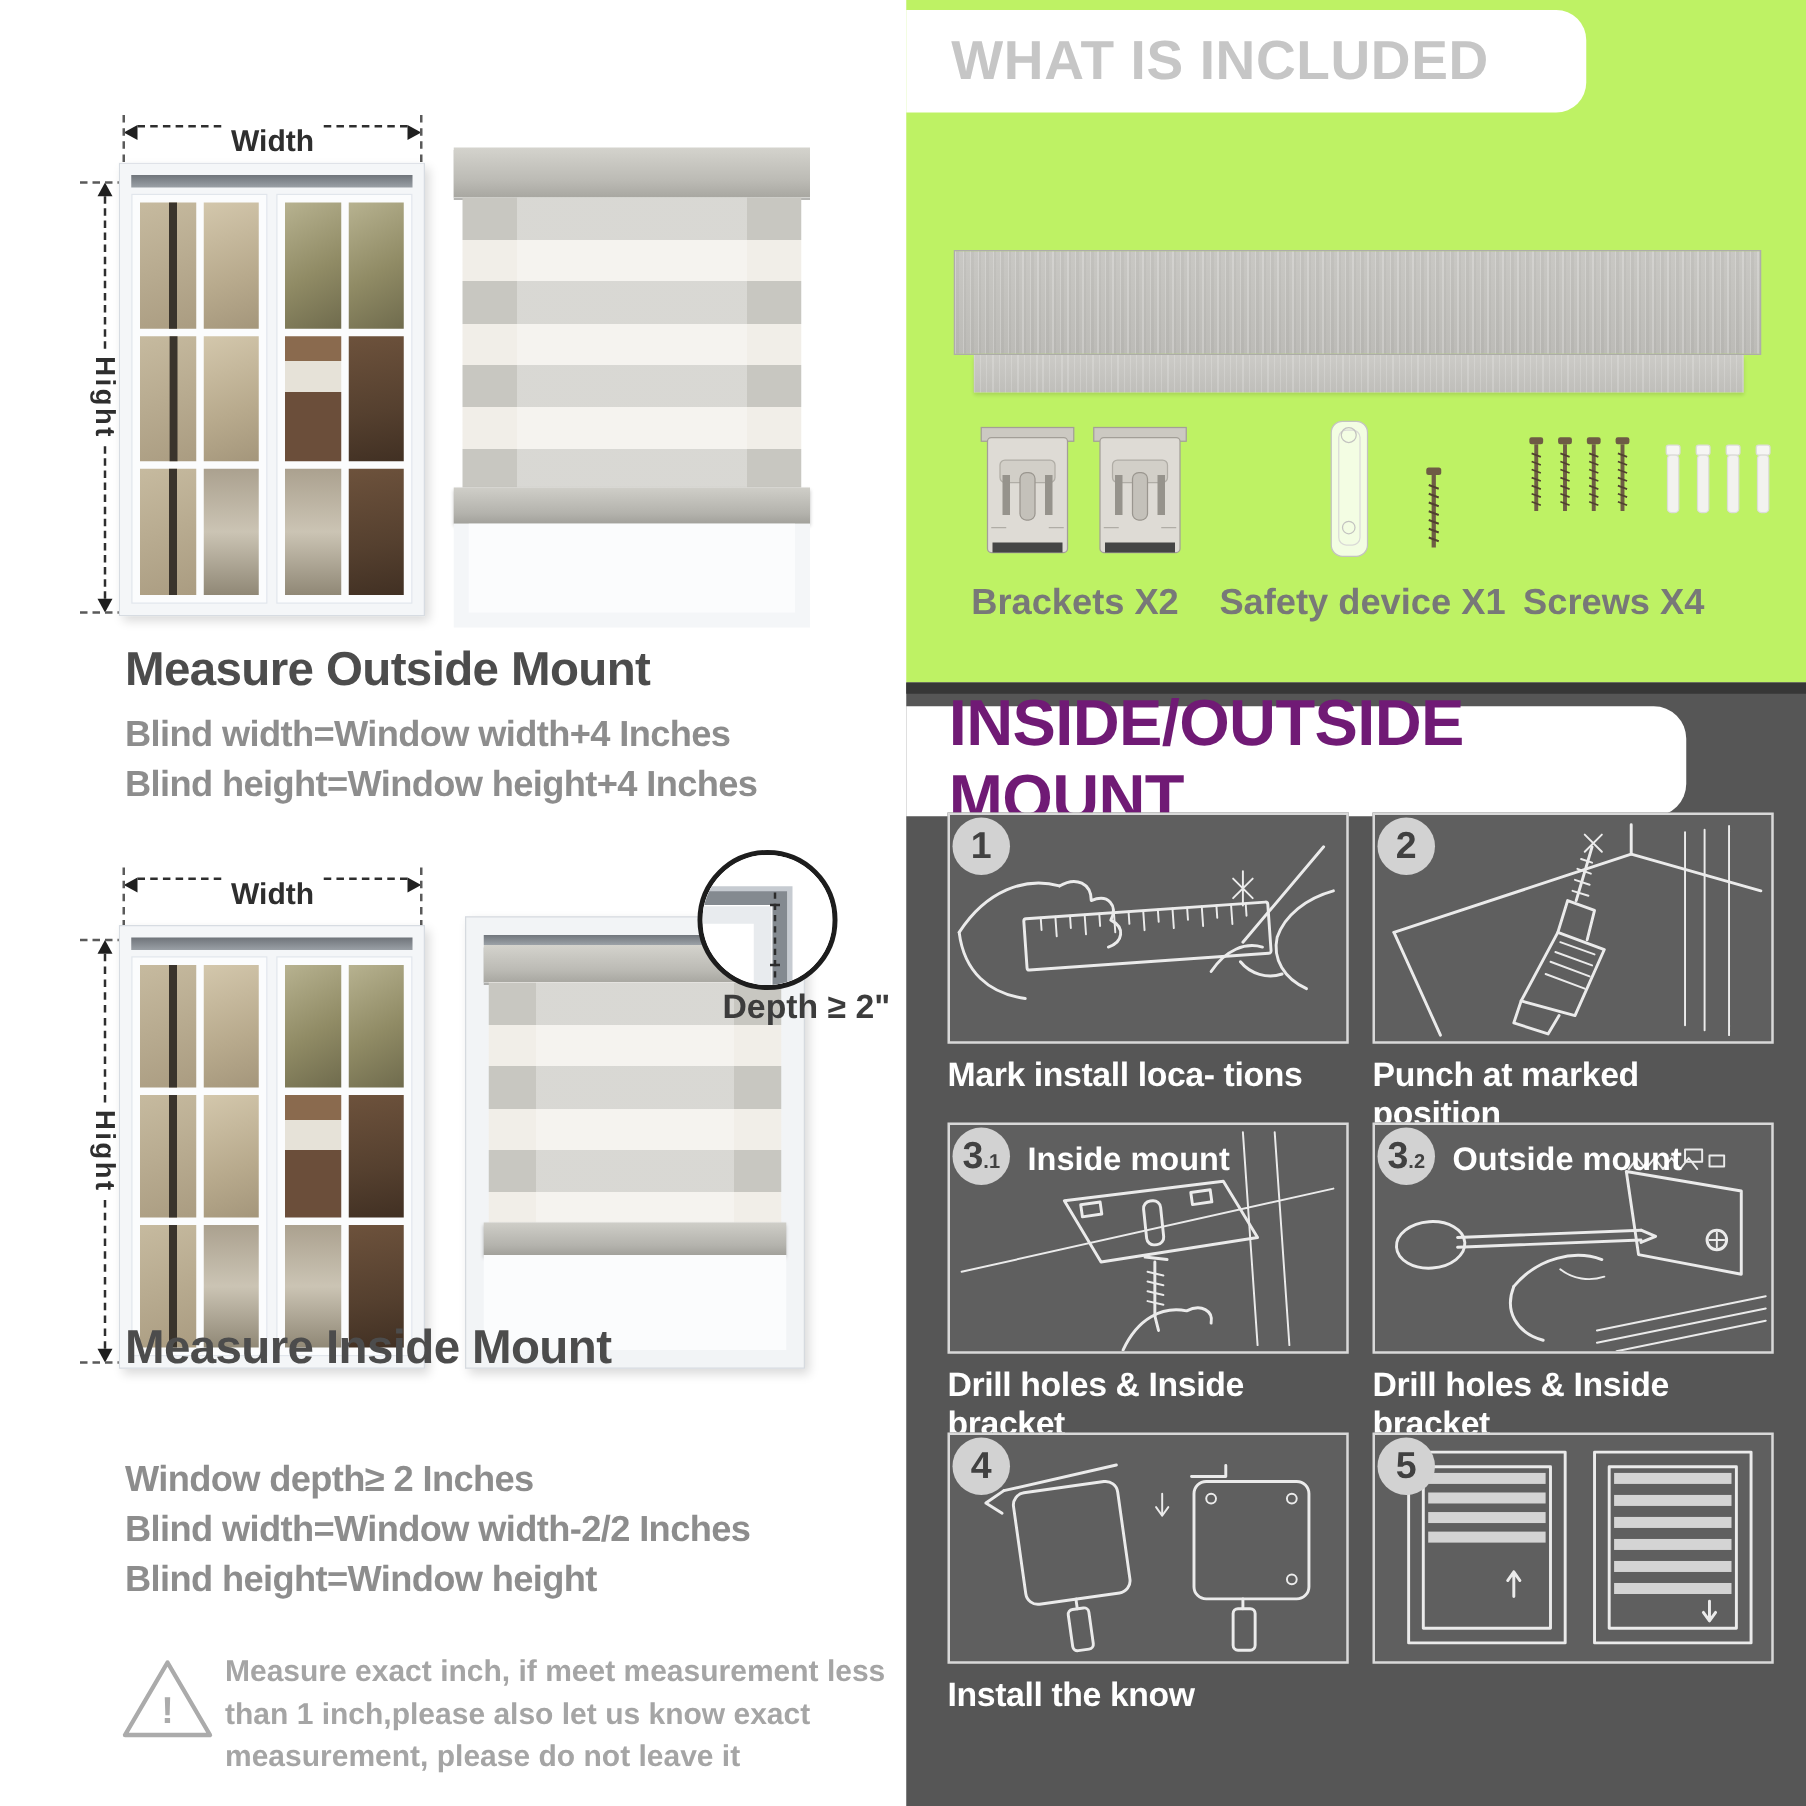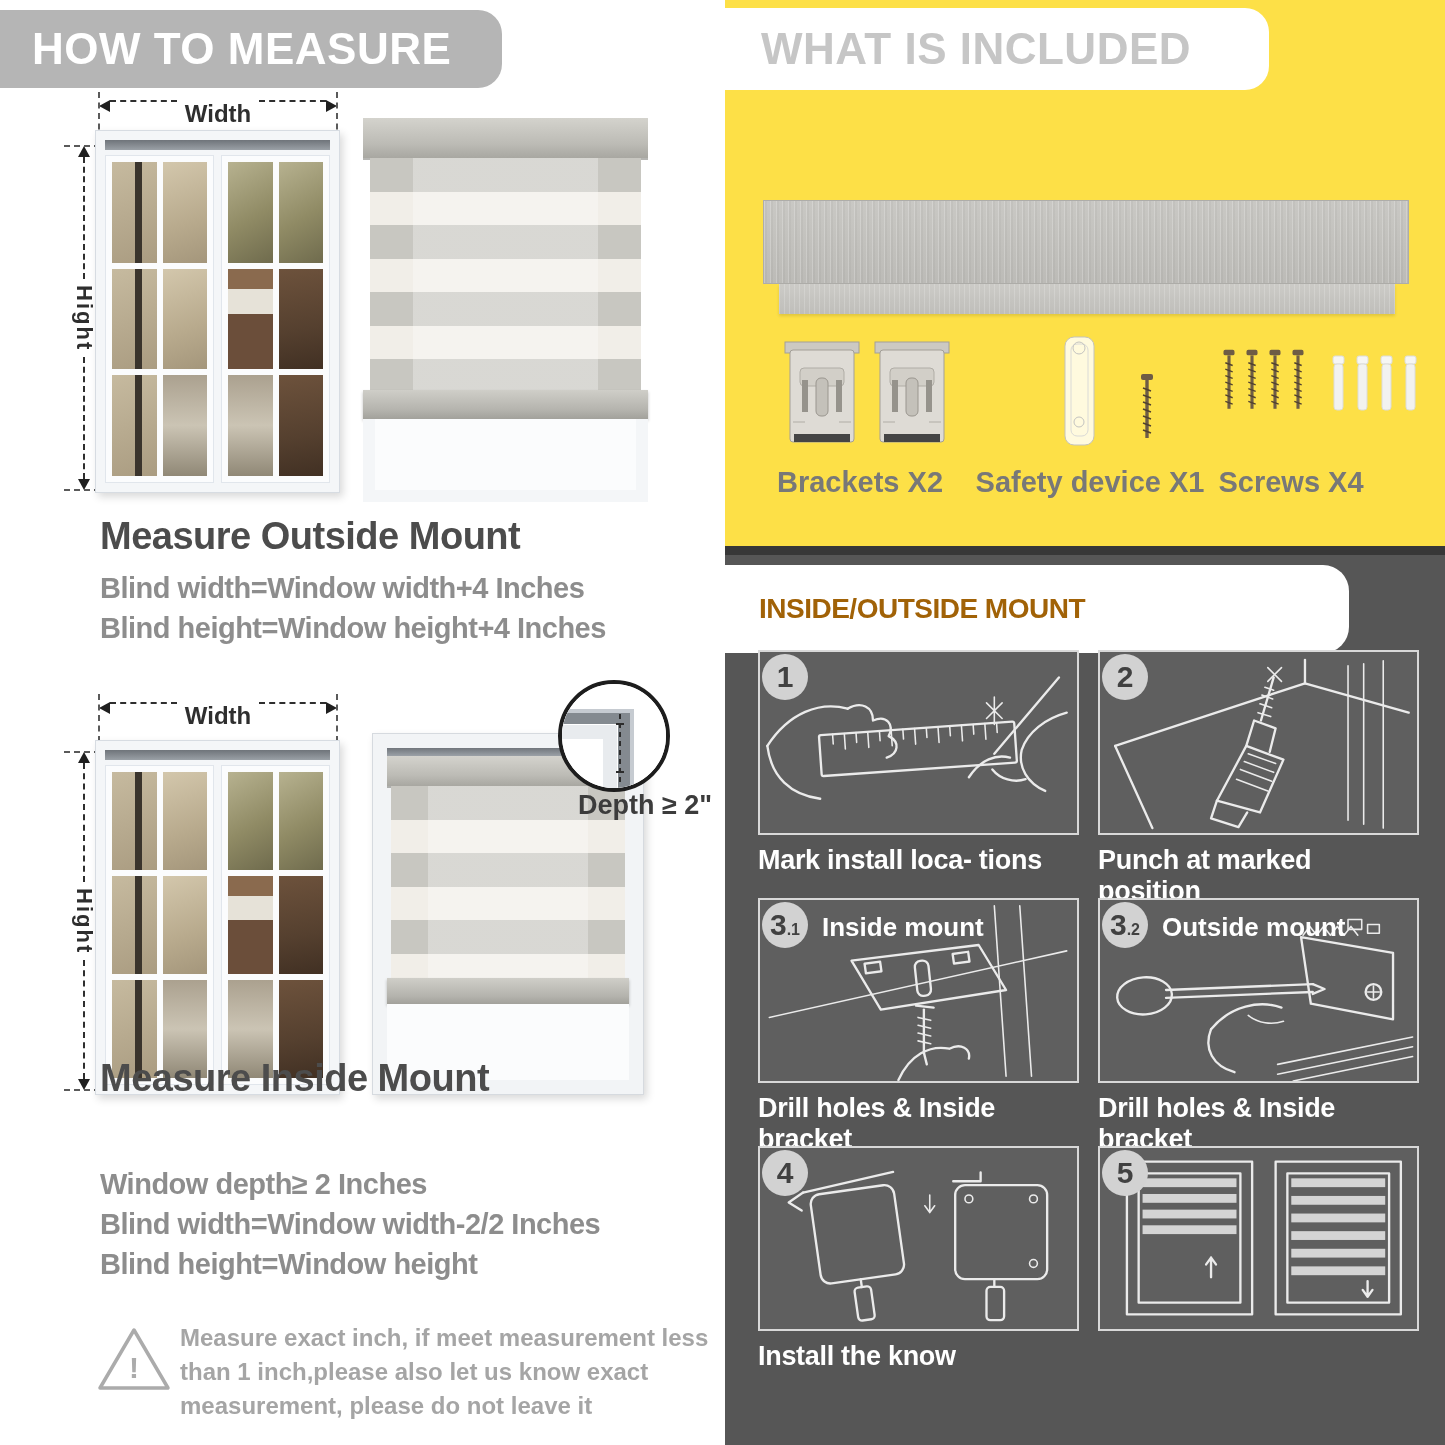--- a/index.html
+++ b/index.html
@@ -73,40 +73,40 @@
 
   .callout{position:absolute;width:112px;height:112px;border:4px solid #1d1d1d;border-radius:50%;
            background:#fff;overflow:hidden;box-sizing:border-box;}
   .depth-lbl{position:absolute;font-weight:bold;font-size:27px;color:#3c3c3c;}
 
   .m-title{position:absolute;font-weight:bold;font-size:38px;color:#4c4c4c;letter-spacing:-.5px;}
   .m-line{position:absolute;font-weight:bold;font-size:29px;color:#8d8d8d;letter-spacing:-.5px;}
   .note-line{position:absolute;font-weight:bold;font-size:24px;color:#a5a5a5;}
 
   
-  .included{position:absolute;left:725px;top:0;width:720px;height:546px;background:#fde047;}
+  .included{position:absolute;left:725px;top:0;width:720px;height:546px;background:#bef264;}
   .included-pill{left:0;top:8px;width:508px;height:82px;background:#ffffff;padding-left:36px;}
   .included-pill span{font-size:44px;color:#c6c6c6;}
   .product-lbl{position:absolute;left:0;top:140px;width:100%;text-align:center;
                font-weight:bold;font-size:31px;color:#6e6e6e;}
   .hr-main{position:absolute;left:38px;right:36px;top:200px;height:84px;
            background:repeating-linear-gradient(90deg,rgba(255,255,255,.20) 0 1px,rgba(0,0,0,.03) 1px 3px,rgba(255,255,255,0) 3px 6px),
            linear-gradient(180deg,#c9c8c4,#bcbbb7);
            border:1px solid #aeada9;box-sizing:border-box;}
   .hr-sub{position:absolute;left:54px;right:50px;top:284px;height:30px;
           background:repeating-linear-gradient(90deg,rgba(255,255,255,.18) 0 1px,rgba(0,0,0,0) 1px 5px),
           linear-gradient(180deg,#cccbc7,#bfbeba);box-shadow:0 2px 3px rgba(0,0,0,.12);}
   .item-label{position:absolute;top:466px;transform:translateX(-50%);
               font-weight:bold;font-size:29px;color:#787878;white-space:nowrap;}
   .igroup{position:absolute;display:flex;align-items:flex-end;}
 
   .mount{position:absolute;left:725px;top:546px;width:720px;height:899px;background:#565656;
          border-top:9px solid #373737;box-sizing:border-box;}
   .mount-pill{left:0;top:10px;width:590px;height:88px;background:#ffffff;padding-left:34px;border-radius:0 26px 26px 0;}
-  .mount-pill span{font-size:28px;color:#a16207;letter-spacing:-.5px;}
+  .mount-pill span{font-size:52px;color:#701a75;letter-spacing:-.5px;}
 
   .step{position:absolute;width:321px;}
   .panel{position:relative;width:321px;height:185px;background:#5f5f5f;border:2px solid #d8d8d8;
          box-sizing:border-box;overflow:hidden;}
   .badge{position:absolute;left:2px;top:2px;width:46px;height:46px;border-radius:50%;background:#d2d2d2;
          display:flex;align-items:center;justify-content:center;}
   .badge .n{font-weight:bold;font-size:30px;color:#414141;}
   .badge .s{font-weight:bold;font-size:16px;color:#414141;margin-top:10px;}
   .ptitle{position:absolute;left:62px;top:12px;font-weight:bold;font-size:26px;color:#ffffff;}
   .caption{margin-top:10px;font-weight:bold;font-size:27px;color:#ffffff;letter-spacing:-.3px;}
@@ -116,23 +116,20 @@
   .art .fill{fill:#d4d4d4;stroke:none;}
   .art .thin{stroke-width:1.6;}
 </style>
 </head>
 <body>
 
 <div class="canvas">
 
   <div class="left-col">
 
-    <div class="pill howto-pill">
-      <span>HOW TO MEASURE</span>
-    </div>
 
     <div class="warrow" style="left:99px;top:100px;width:238px;">
       <div class="ah l"></div>
       <div class="dash"></div>
       <div class="lbl">Width</div>
       <div class="dash"></div>
       <div class="ah r"></div>
     </div>
     <div class="vtick" style="left:98px;top:92px;"></div>
     <div class="vtick" style="left:336px;top:92px;"></div>

